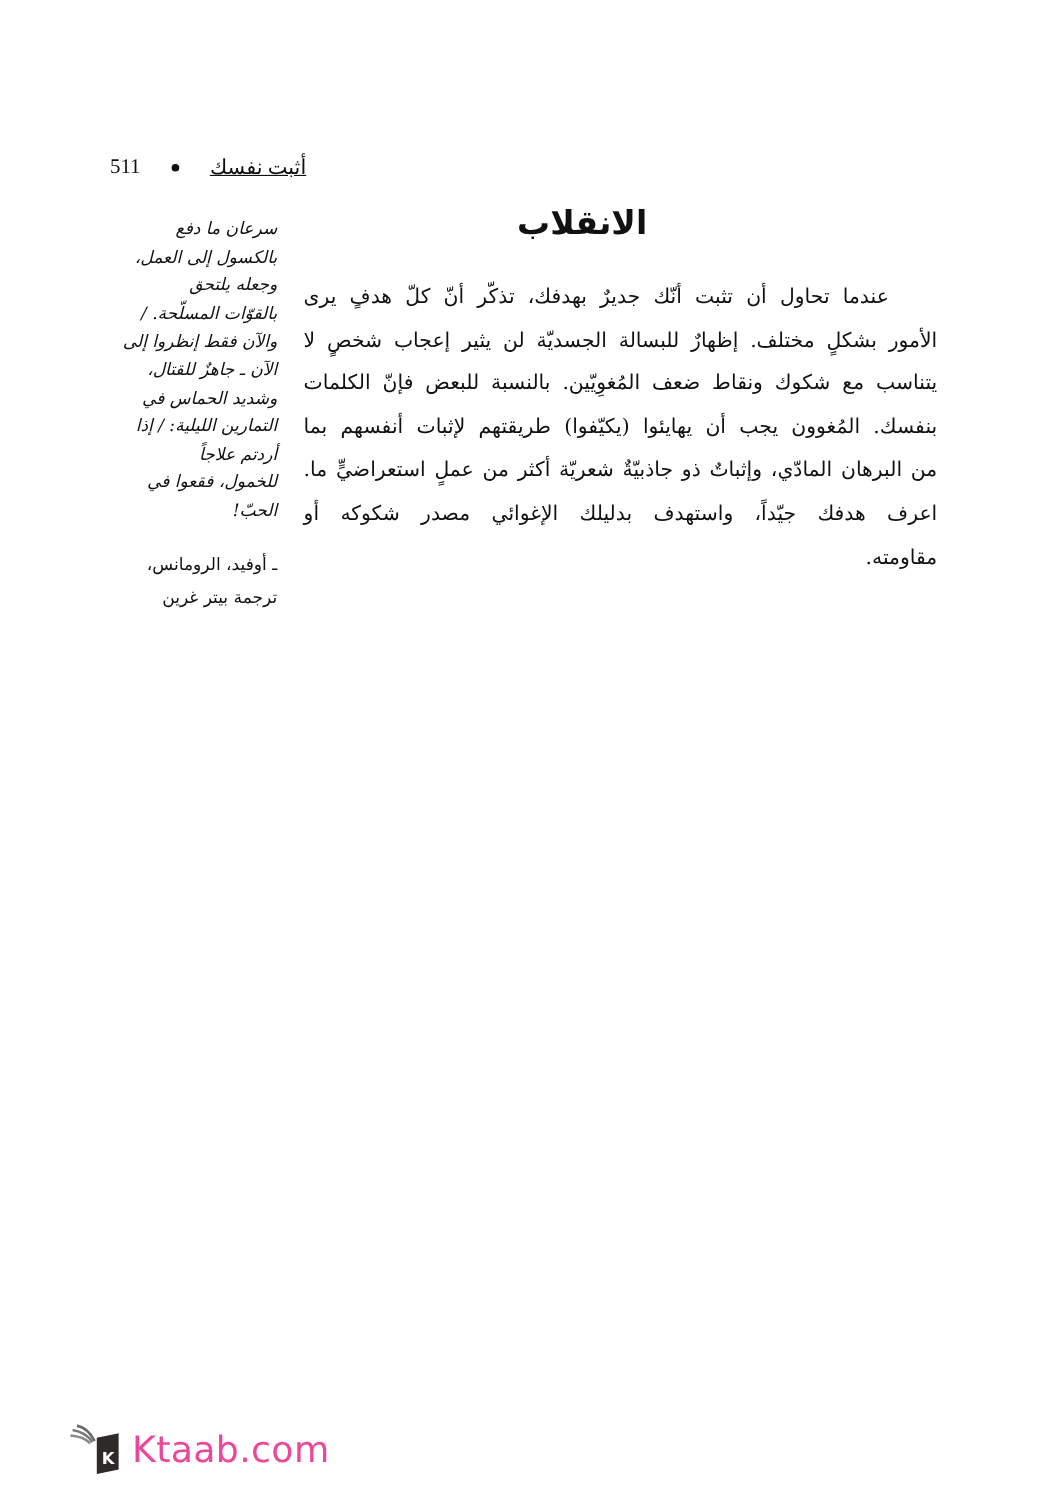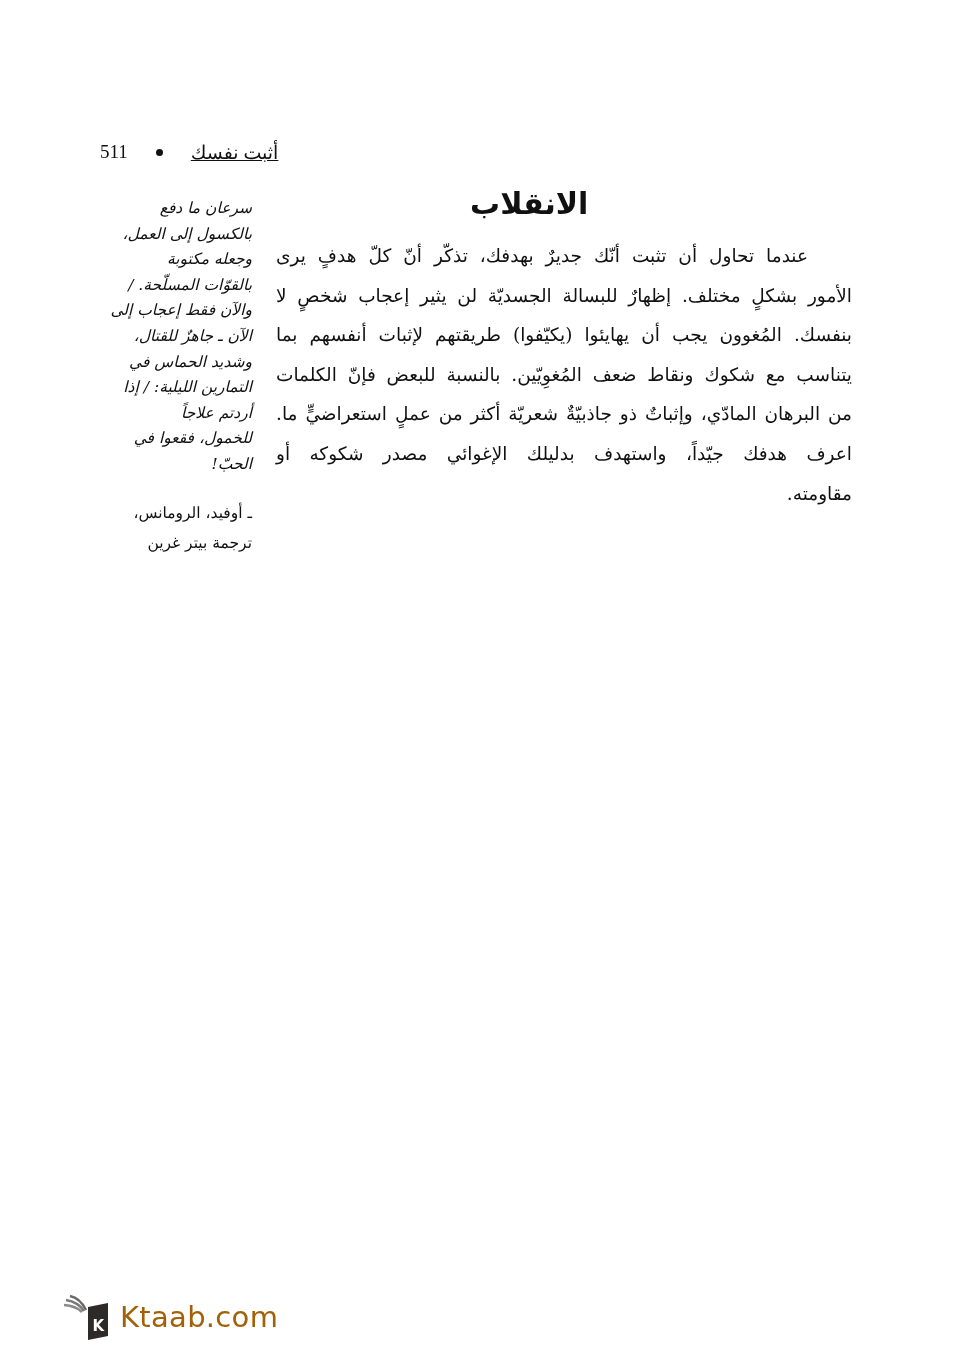--- a/index.html
+++ b/index.html
@@ -72,21 +72,21 @@
       text-align: left;
       direction: rtl;
       font-family: "DejaVu Sans", "Liberation Sans", sans-serif;
       font-weight: bold;
       font-size: 30px;
     }
 
     .body-text {
       position: absolute;
       left: 276px;
-      top: 236px;
+      top: 250px;
       width: 576px;
       direction: rtl;
       font-family: "DejaVu Serif", "Liberation Serif", serif;
       font-size: 18.5px;
       line-height: 39.6px;
     }
     .body-text .line {
       display: block;
       white-space: nowrap;
       text-align: justify;
@@ -106,60 +106,60 @@
       gap: 12px;
       direction: ltr;
     }
     .footer-logo .book-icon {
       position: relative;
       width: 58px;
       height: 50px;
     }
     .footer-logo .brand {
       font-family: "DejaVu Sans", "Liberation Sans", sans-serif;
-      font-size: 29px;
-      color: #a16207;
+      font-size: 33px;
+      color: #ec4899;
       letter-spacing: 0.3px;
     }
   </style>
 </head>
 <body>
 
 <div class="running-header">
   <span class="page-num">511</span>
   <span class="bullet"></span>
   <span class="book-title">أثبت نفسك</span>
 </div>
 
 <div class="section-title">الانقلاب</div>
 
 <div class="sidebar-quote">
   <span class="line">سرعان ما دفع</span>
   <span class="line">بالكسول إلى العمل،</span>
-  <span class="line">وجعله مكتوبة</span>
+  <span class="line">وجعله يلتحق</span>
   <span class="line">بالقوّات المسلّحة. /</span>
-  <span class="line">والآن فقط إعجاب إلى</span>
+  <span class="line">والآن فقط إنظروا إلى</span>
   <span class="line">الآن ـ جاهزٌ للقتال،</span>
   <span class="line">وشديد الحماس في</span>
   <span class="line">التمارين الليلية: / إذا</span>
   <span class="line">أردتم علاجاً</span>
   <span class="line">للخمول، فقعوا في</span>
   <span class="line">الحبّ!</span>
 </div>
 
 <div class="sidebar-attrib">
   <span class="line">ـ أوفيد، الرومانس،</span>
   <span class="line">ترجمة بيتر غرين</span>
 </div>
 
 <div class="body-text">
   <span class="line first">عندما تحاول أن تثبت أنّك جديرٌ بهدفك، تذكّر أنّ كلّ هدفٍ يرى</span>
   <span class="line">الأمور بشكلٍ مختلف. إظهارٌ للبسالة الجسديّة لن يثير إعجاب شخصٍ لا</span>
+  <span class="line">يتناسب مع شكوك ونقاط ضعف المُغوِيّين. بالنسبة للبعض فإنّ الكلمات</span>
   <span class="line">بنفسك. المُغوون يجب أن يهايئوا (يكيّفوا) طريقتهم لإثبات أنفسهم بما</span>
-  <span class="line">يتناسب مع شكوك ونقاط ضعف المُغوِيّين. بالنسبة للبعض فإنّ الكلمات</span>
   <span class="line">من البرهان المادّي، وإثباتٌ ذو جاذبيّةٌ شعريّة أكثر من عملٍ استعراضيٍّ ما.</span>
   <span class="line">اعرف هدفك جيّداً، واستهدف بدليلك الإغوائي مصدر شكوكه أو</span>
   <span class="line last">مقاومته.</span>
 </div>
 
 <div class="footer-logo">
   <span class="book-icon">
     <svg width="58" height="50" viewBox="0 0 58 50">
       <path d="M20 4 Q30 6 36 18" stroke="#6a6a6a" stroke-width="2.5" fill="none"></path>
       <path d="M16 8 Q28 10 34 19" stroke="#7a7a7a" stroke-width="2.5" fill="none"></path>

